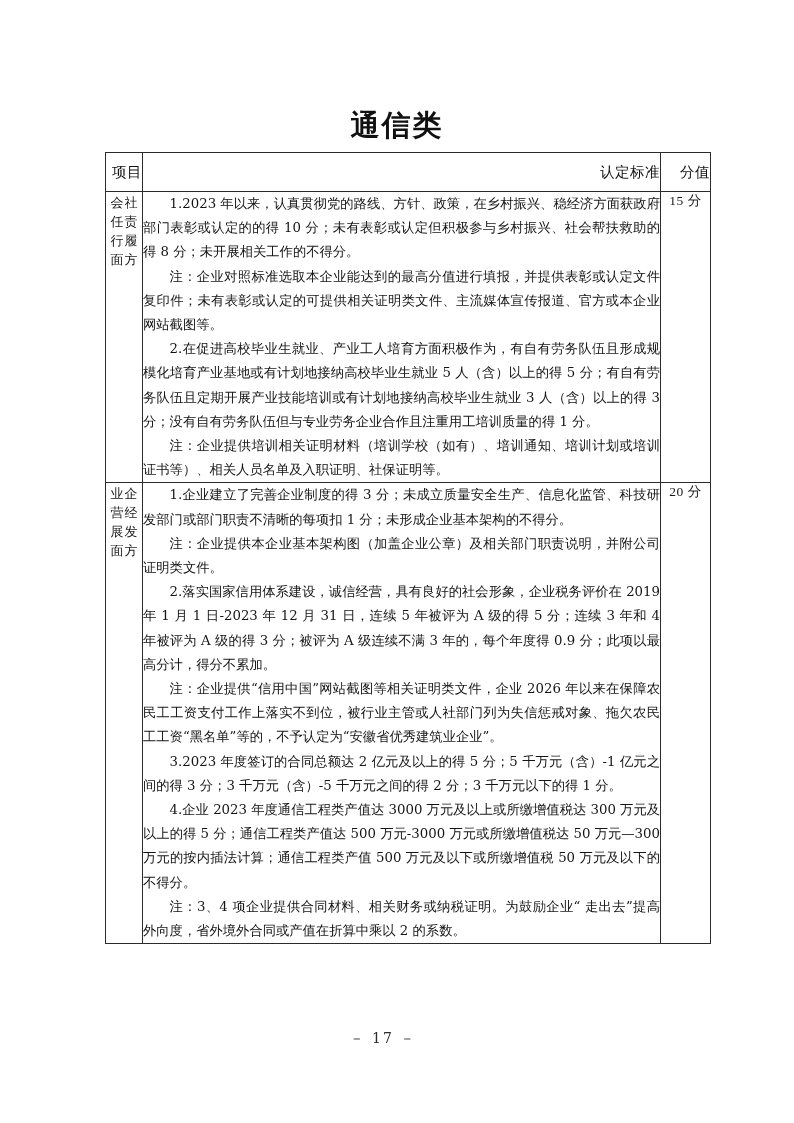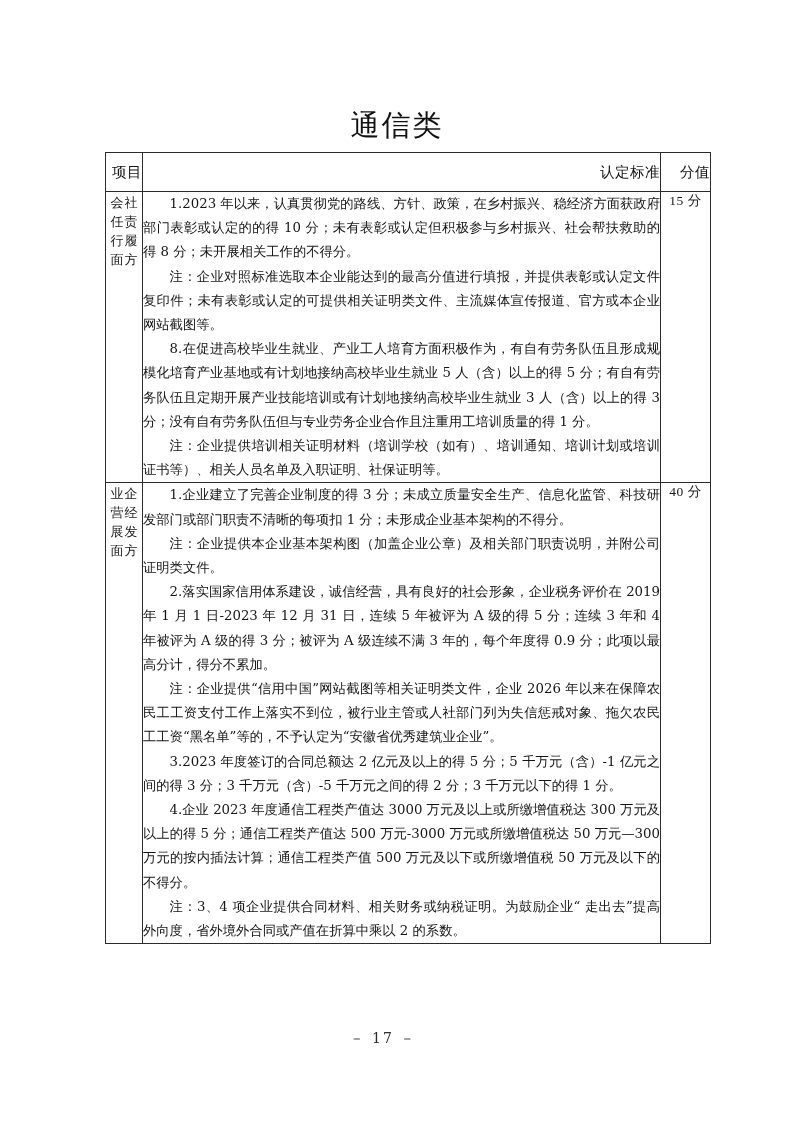--- a/index.html
+++ b/index.html
@@ -25,21 +25,21 @@
   }
 
   
   .doc-title {
     position: absolute;
     left: 0;
     top: 108px;
     width: 794px;
     text-align: center;
     font-family: "DejaVu Serif", "Liberation Serif", serif;
-    font-weight: normal;
+    font-weight: bold;
     font-size: 29px;
     letter-spacing: 2px;
     line-height: 34px;
     color: #111;
   }
 
   
   .doc-table {
     position: absolute;
     left: 105px;
@@ -160,21 +160,21 @@
             <span>方</span>
             <span>会</span>
             <span>任</span>
             <span>行</span>
             <span>面</span>
           </span>
         </td>
         <td class="crit">
           <p>1.2023 年以来，认真贯彻党的路线、方针、政策，在乡村振兴、稳经济方面获政府部门表彰或认定的的得 10 分；未有表彰或认定但积极参与乡村振兴、社会帮扶救助的得 8 分；未开展相关工作的不得分。</p>
           <p>注：企业对照标准选取本企业能达到的最高分值进行填报，并提供表彰或认定文件复印件；未有表彰或认定的可提供相关证明类文件、主流媒体宣传报道、官方或本企业网站截图等。</p>
-          <p>8.在促进高校毕业生就业、产业工人培育方面积极作为，有自有劳务队伍且形成规模化培育产业基地或有计划地接纳高校毕业生就业 5 人（含）以上的得 5 分；有自有劳务队伍且定期开展产业技能培训或有计划地接纳高校毕业生就业 3 人（含）以上的得 3 分；没有自有劳务队伍但与专业劳务企业合作且注重用工培训质量的得 1 分。</p>
+          <p>2.在促进高校毕业生就业、产业工人培育方面积极作为，有自有劳务队伍且形成规模化培育产业基地或有计划地接纳高校毕业生就业 5 人（含）以上的得 5 分；有自有劳务队伍且定期开展产业技能培训或有计划地接纳高校毕业生就业 3 人（含）以上的得 3 分；没有自有劳务队伍但与专业劳务企业合作且注重用工培训质量的得 1 分。</p>
           <p>注：企业提供培训相关证明材料（培训学校（如有）、培训通知、培训计划或培训证书等）、相关人员名单及入职证明、社保证明等。</p>
         </td>
         <td class="score">15 分</td>
       </tr>
 
       <tr>
         <td class="vlabel">
           <span class="vlabel-inner">
             <span>企</span>
             <span>经</span>
@@ -188,20 +188,20 @@
         </td>
         <td class="crit">
           <p>1.企业建立了完善企业制度的得 3 分；未成立质量安全生产、信息化监管、科技研发部门或部门职责不清晰的每项扣 1 分；未形成企业基本架构的不得分。</p>
           <p>注：企业提供本企业基本架构图（加盖企业公章）及相关部门职责说明，并附公司证明类文件。</p>
           <p>2.落实国家信用体系建设，诚信经营，具有良好的社会形象，企业税务评价在 2019 年 1 月 1 日-2023 年 12 月 31 日，连续 5 年被评为 A 级的得 5 分；连续 3 年和 4 年被评为 A 级的得 3 分；被评为 A 级连续不满 3 年的，每个年度得 0.9 分；此项以最高分计，得分不累加。</p>
           <p>注：企业提供“信用中国”网站截图等相关证明类文件，企业 2026 年以来在保障农民工工资支付工作上落实不到位，被行业主管或人社部门列为失信惩戒对象、拖欠农民工工资“黑名单”等的，不予认定为“安徽省优秀建筑业企业”。</p>
           <p>3.2023 年度签订的合同总额达 2 亿元及以上的得 5 分；5 千万元（含）-1 亿元之间的得 3 分；3 千万元（含）-5 千万元之间的得 2 分；3 千万元以下的得 1 分。</p>
           <p>4.企业 2023 年度通信工程类产值达 3000 万元及以上或所缴增值税达 300 万元及以上的得 5 分；通信工程类产值达 500 万元-3000 万元或所缴增值税达 50 万元—300 万元的按内插法计算；通信工程类产值 500 万元及以下或所缴增值税 50 万元及以下的不得分。</p>
           <p>注：3、4 项企业提供合同材料、相关财务或纳税证明。为鼓励企业“ 走出去”提高外向度，省外境外合同或产值在折算中乘以 2 的系数。</p>
         </td>
-        <td class="score">40 分</td>
+        <td class="score">20 分</td>
       </tr>
     </tbody>
   </table>
 
   <div class="page-number">－ 17 －</div>
 
 </div>
 
 </body></html>

